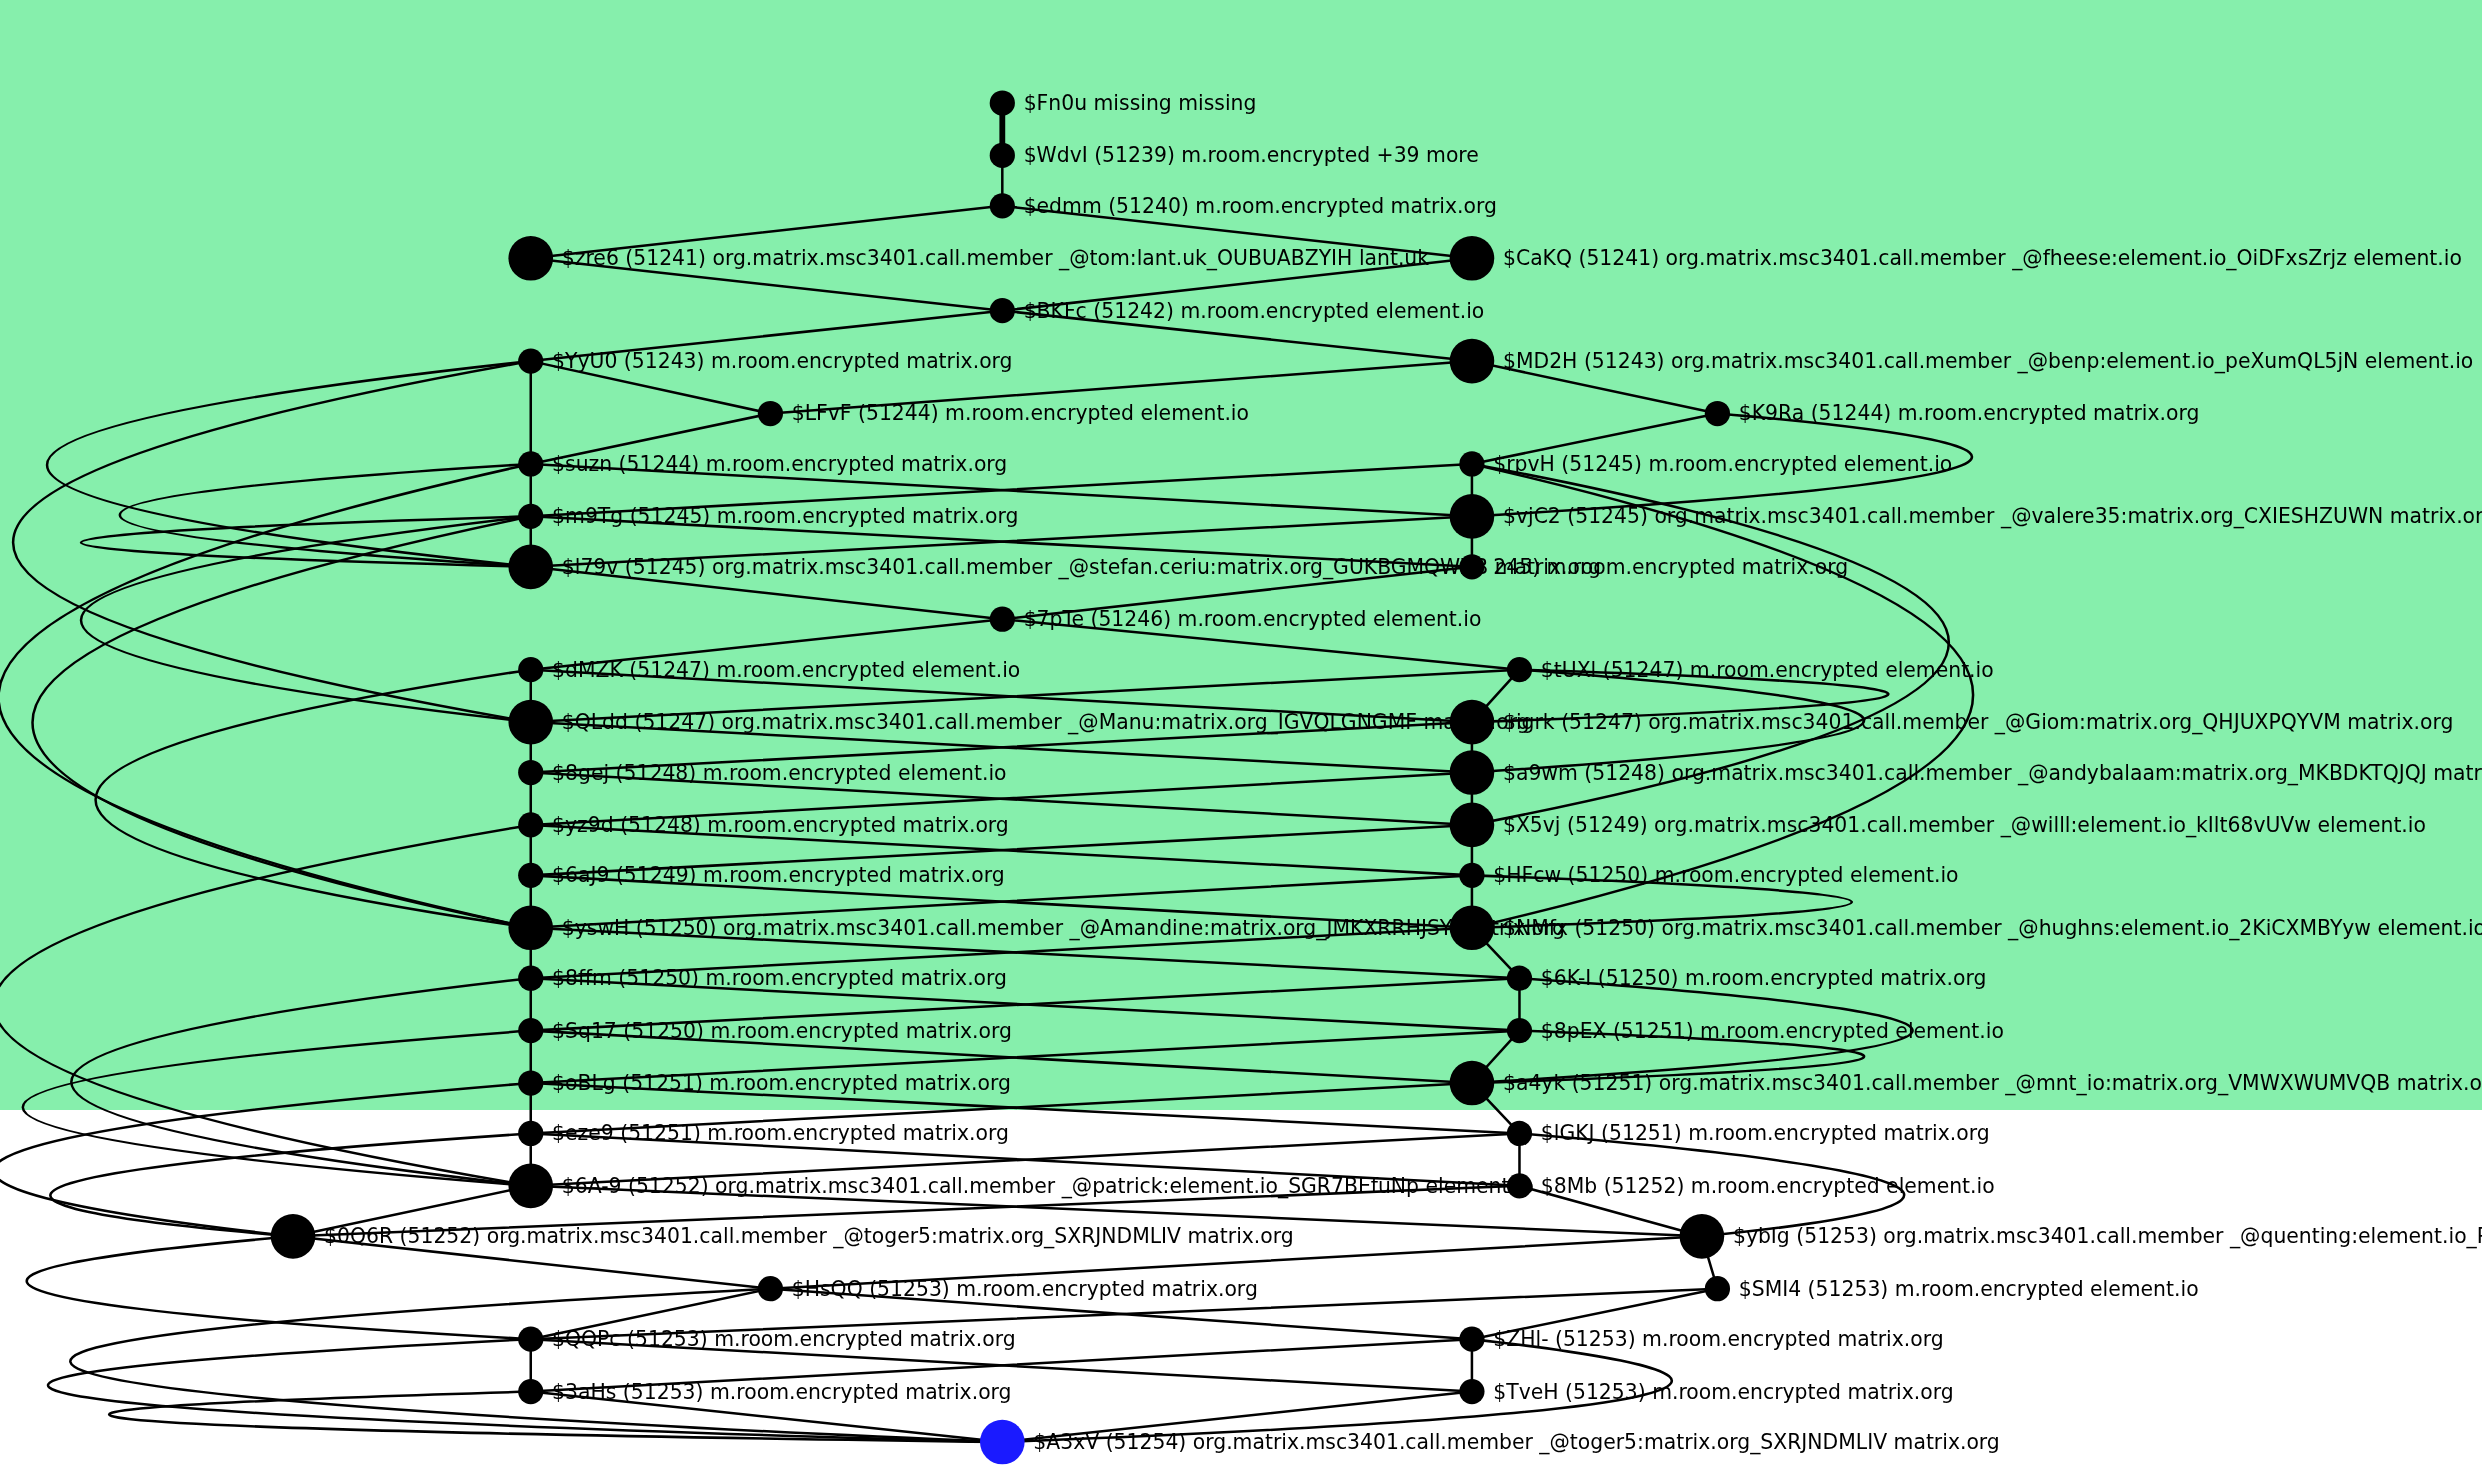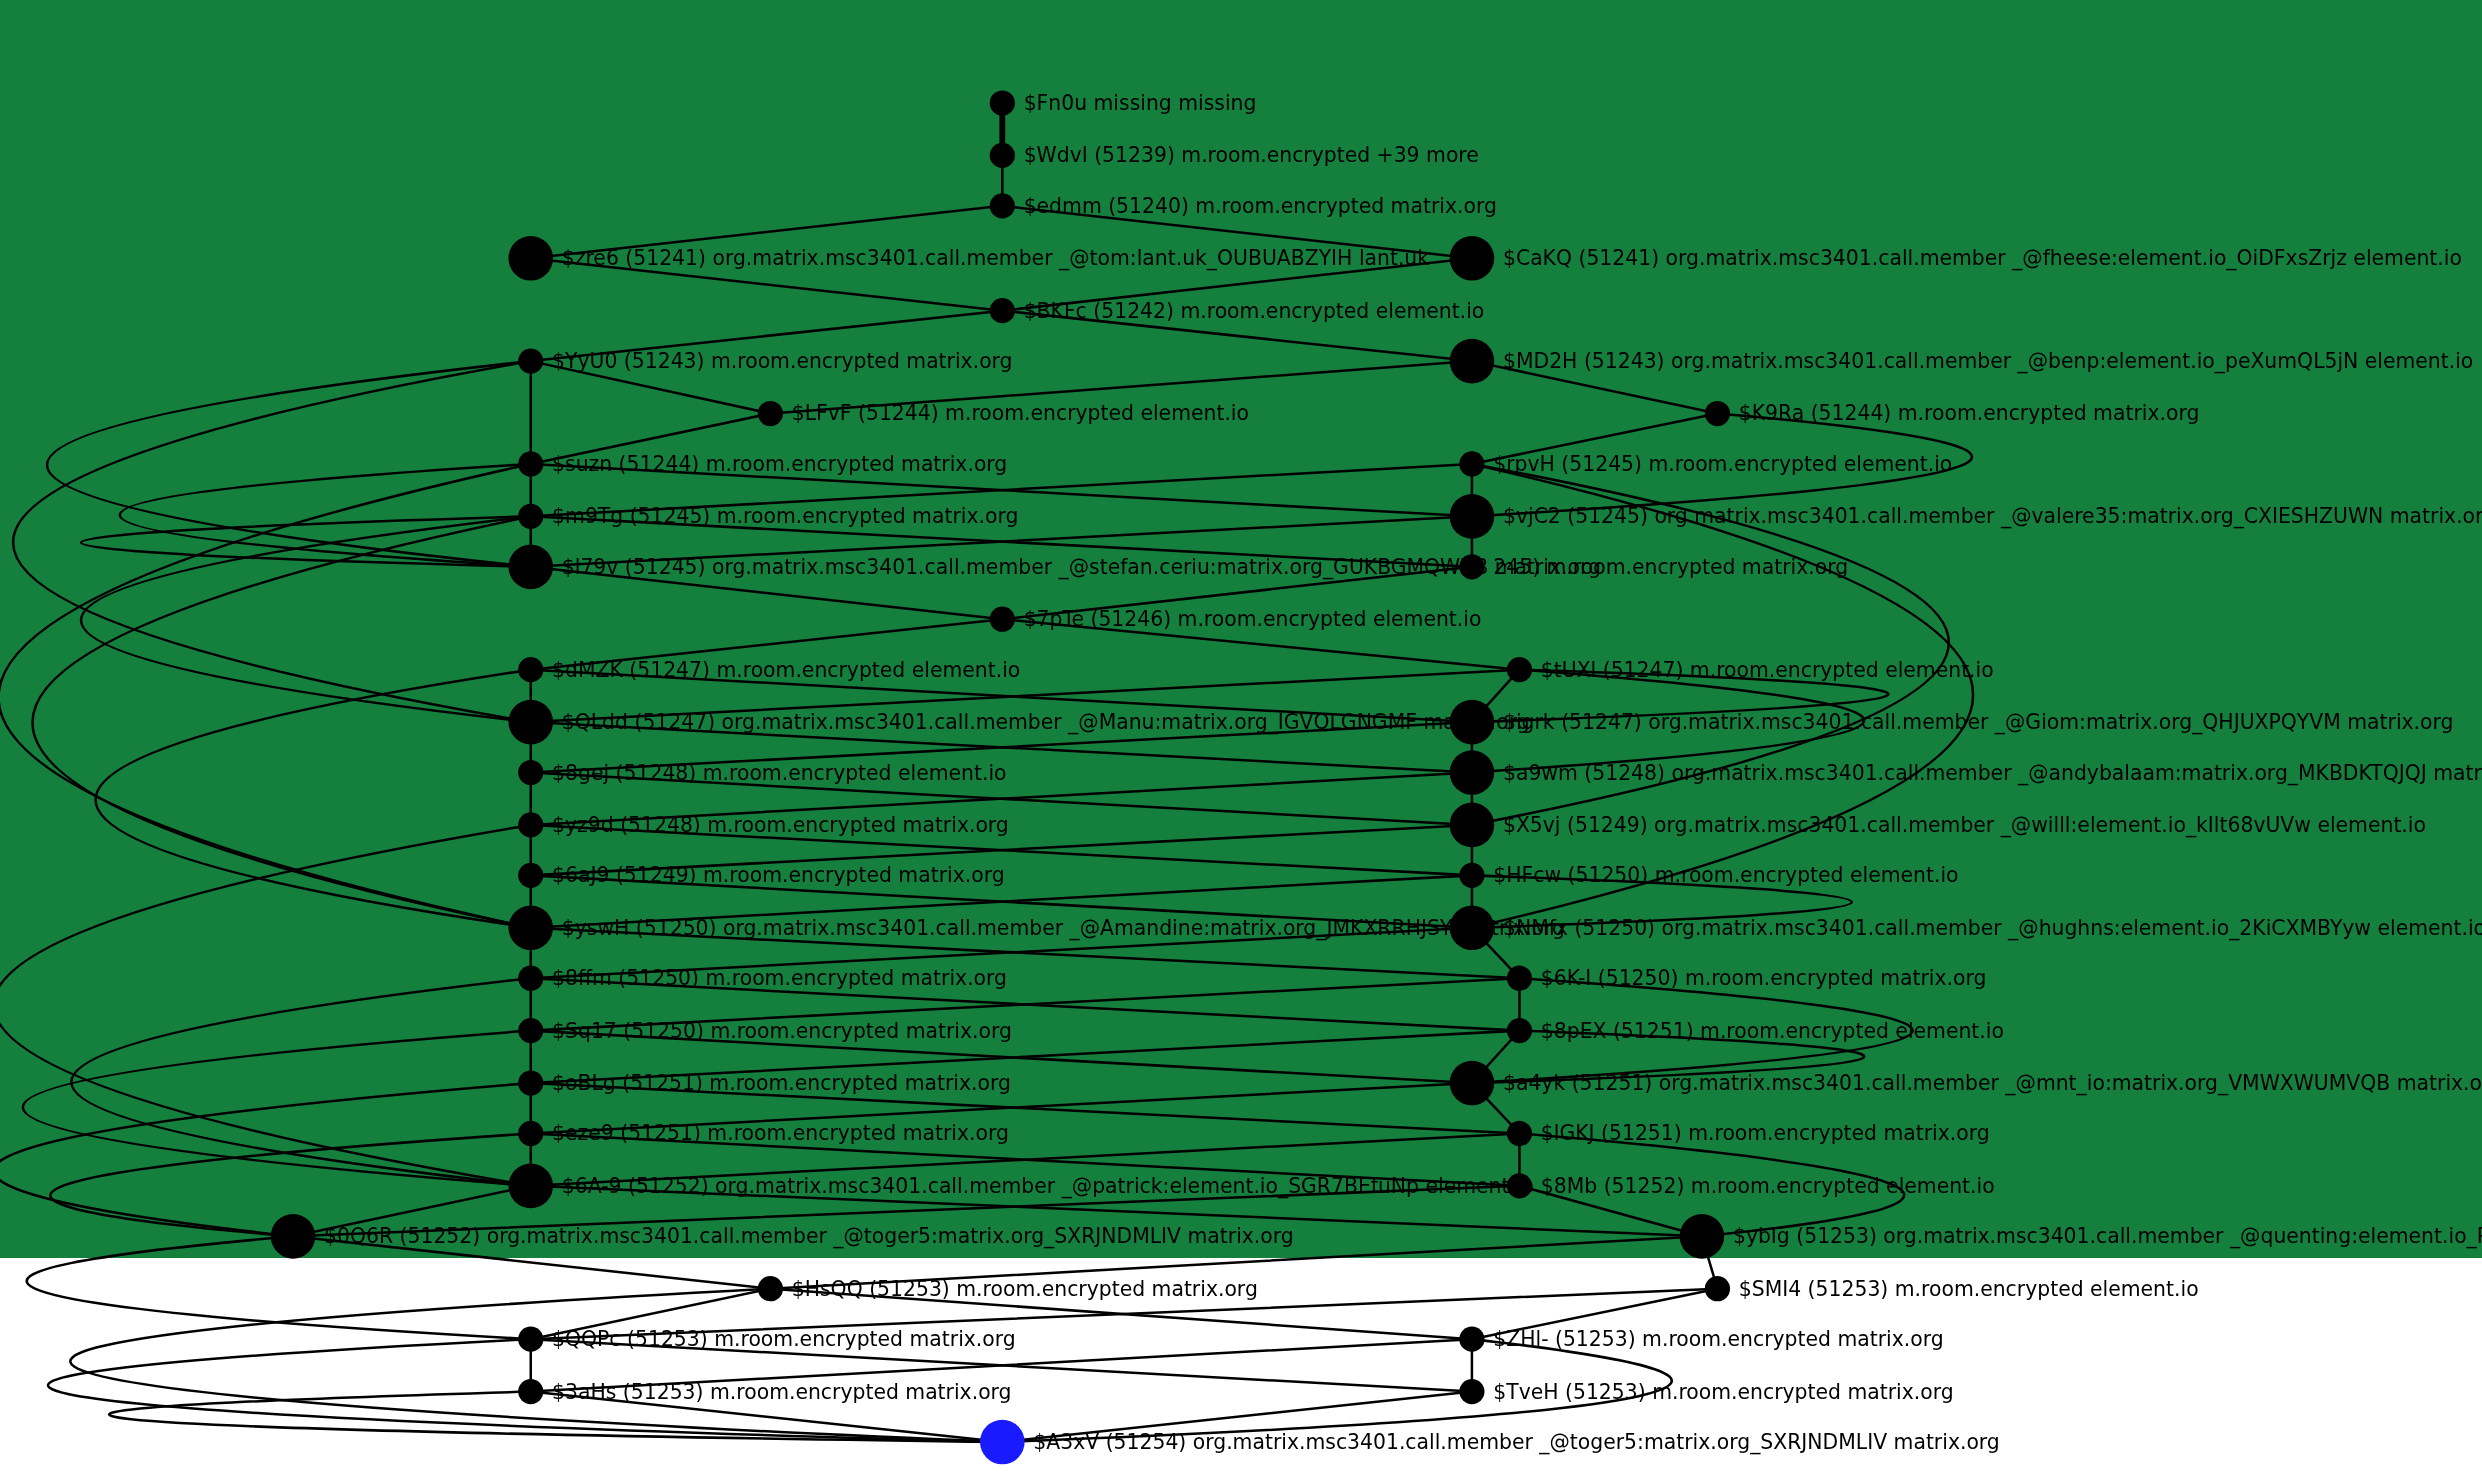--- a/index.html
+++ b/index.html
@@ -7,22 +7,22 @@
     padding: 0;
     background: #ffffff;
     width: 2482px;
     height: 1481px;
     overflow: hidden;
     font-family: "DejaVu Sans", "Liberation Sans", sans-serif;
   }
   .canvas {
     position: relative;
     width: 2482px;
-    height: 1258px;
-    background: #15803d;
+    height: 1110px;
+    background: #86efac;
   }
   svg {
     position: absolute;
     left: 0;
     top: 0;
     display: block;
   }
   .edge { fill: none; stroke-linecap: round; }
   .node-label { fill: #000000; }
 </style>

